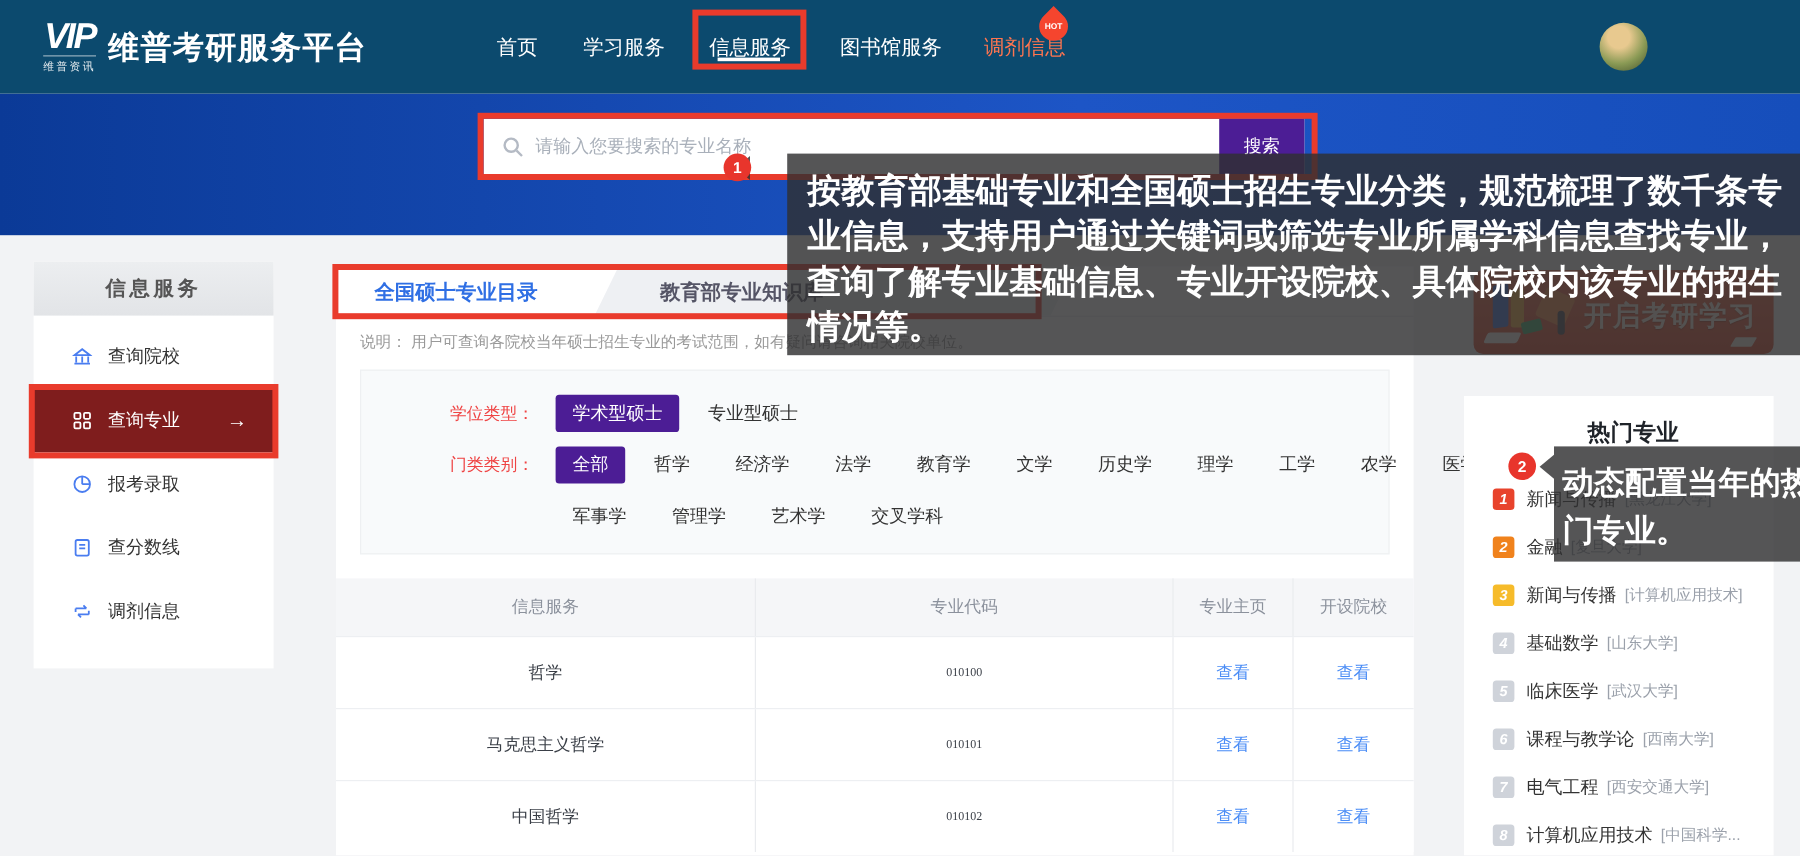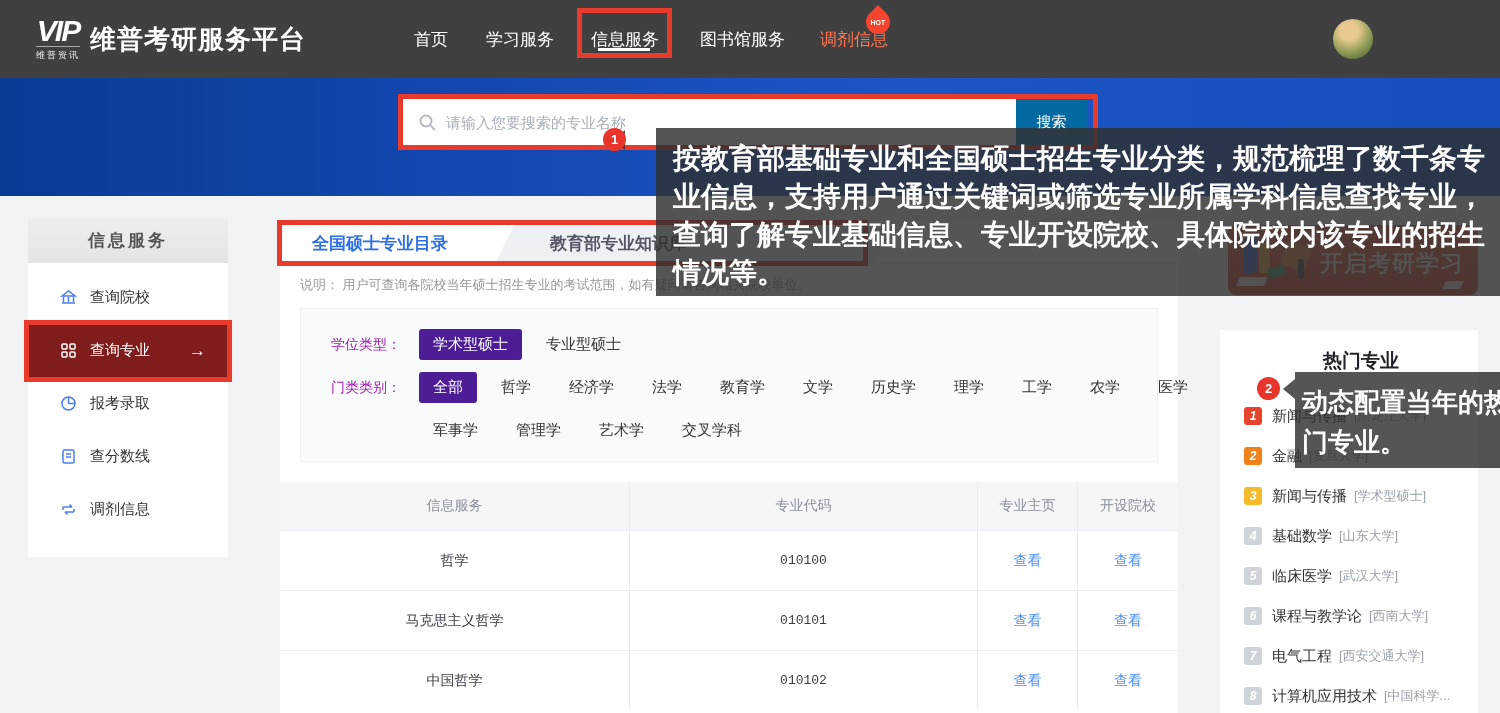--- a/index.html
+++ b/index.html
@@ -2,21 +2,21 @@
 <html><head>
 <meta charset="utf-8">
 <style>
   * { margin:0; padding:0; box-sizing:border-box; }
   html,body { width:1500px; height:713px; }
   body {
     position:relative; overflow:hidden; background:#f2f3f5;
     font-family:"Liberation Sans", sans-serif;
   }
   
-  .navbar { position:absolute; left:0; top:0; width:1500px; height:78px; background:#404040; z-index:2; }
+  .navbar { position:absolute; left:0; top:0; width:1500px; height:78px; background:#0c4a6e; z-index:2; }
   .logo { position:absolute; left:36px; top:11px; width:270px; height:56px; display:flex; align-items:center; gap:10px; color:#fff; }
   .logo-mark { width:64px; text-align:center; }
   .logo-vip { font-size:30px; font-weight:bold; font-style:italic; letter-spacing:-2px; line-height:30px; }
   .logo-sub { font-size:9px; letter-spacing:2px; opacity:.9; border-top:1px solid rgba(255,255,255,.6); padding-top:2px; }
   .logo-title { font-size:26px; font-weight:bold; letter-spacing:1px; white-space:nowrap; }
   .nav-item { position:absolute; top:0; height:78px; display:flex; align-items:center; color:#fff; font-size:17px; cursor:pointer; }
   .nav-home { left:414px; } .nav-study { left:486px; } .nav-info { left:591px; } .nav-lib { left:700px; }
   .nav-tiaoji { left:820px; color:#ff7550; }
   .nav-underline { position:absolute; left:598px; top:48px; width:52px; height:3px; background:#fff; z-index:5; }
   .hot-flame { position:absolute; left:866px; top:10px; width:24px; height:24px; background:#f5452e;
@@ -25,21 +25,21 @@
   .avatar { position:absolute; left:1333px; top:19px; width:40px; height:40px; border-radius:50%;
     background:radial-gradient(circle at 40% 30%, #e8c98f 0 25%, #8a9a55 60%, #43502c 100%); }
   .user-name { position:absolute; left:1382px; top:0; height:78px; display:flex; align-items:center; color:#fff; font-size:15px; }
   
   .hero { position:absolute; left:0; top:78px; width:1500px; height:118px;
     background:linear-gradient(90deg,#0b3a97 0%,#1d55c6 60%,#164ebb 100%); }
   .search-bar { position:absolute; left:403px; top:99px; width:684px; height:46px; background:#fff; display:flex; align-items:center; z-index:3; }
   .search-icon { margin:0 10px 0 16px; flex:0 0 auto; }
   .search-input { flex:1; border:none; outline:none; font-size:15px; color:#333; font-family:"Liberation Sans",sans-serif; }
   .search-input::placeholder { color:#a9b0ba; }
-  .search-btn { width:71px; height:46px; background:#0369a1; color:#fff; font-size:15px; border:none;
+  .search-btn { width:71px; height:46px; background:#4c1d95; color:#fff; font-size:15px; border:none;
     display:flex; align-items:center; justify-content:center; cursor:pointer; flex:0 0 auto; }
   
   .sidecard { position:absolute; left:28px; top:218px; width:200px; height:339px; background:#fff; z-index:2; }
   .sidecard-header { height:45px; background:linear-gradient(#eceef0,#e2e4e7); display:flex; align-items:center; justify-content:center;
     font-size:17px; font-weight:bold; color:#555; letter-spacing:3px; }
   .side-list { padding-top:8px; }
   .side-item { height:53px; display:flex; align-items:center; padding-left:32px; gap:13px; font-size:15px; color:#333; cursor:pointer; }
   .side-item .icn { color:#4a7df0; display:flex; }
   .side-item.active { background:#7f1d1d; color:#fff; }
   .side-item.active .icn { color:#fff; }
@@ -47,30 +47,30 @@
   
   .maincard { position:absolute; left:280px; top:222px; width:898px; height:491px; background:#fff; z-index:2; }
   .tabstrip { position:relative; height:42px; border-bottom:1px solid #e8eaed; overflow:hidden; }
   .tab-active { position:absolute; left:0; top:0; width:200px; height:42px; display:flex; align-items:center; justify-content:center;
     color:#2f6fe4; font-weight:bold; font-size:17px; background:#fff; cursor:pointer; }
   .tab2-bg { position:absolute; left:215px; top:0; width:380px; height:42px; background:#eef0f3; transform:skewX(-26deg); transform-origin:bottom left; }
   .tab2-label { position:absolute; left:270px; top:0; height:42px; display:flex; align-items:center; color:#556; font-weight:bold; font-size:17px; cursor:pointer; }
   .note { position:absolute; left:20px; top:54px; font-size:13px; color:#999; }
   .filterpanel { position:absolute; left:20px; top:86px; width:858px; height:154px; background:#f8fafb; border:1px solid #eef0f2; padding:20px 0 0 30px; }
   .frow { display:flex; align-items:center; gap:10px; margin-bottom:12px; }
-  .flabel { width:78px; font-size:14px; color:#a21caf; flex:0 0 auto; }
+  .flabel { width:78px; font-size:14px; color:#ef4444; flex:0 0 auto;margin-left:44px; }
   .chip { padding:6px 14px; border-radius:3px; font-size:15px; color:#333; cursor:pointer; white-space:nowrap; }
   .chip.active { background:#4c1d95; color:#fff; }
   .ptable { position:absolute; left:0; top:260px; width:898px; }
   .thead, .trow { display:grid; grid-template-columns:350px 348px 100px 100px; text-align:center; align-items:center; }
   .thead { height:48px; background:#f5f6f8; color:#8b919c; font-size:14px; }
   .thead > div, .trow > div { border-right:1px solid #e9ebee; height:100%; display:flex; align-items:center; justify-content:center; }
   .thead > div:last-child, .trow > div:last-child { border-right:none; }
   .trow { height:60px; font-size:14px; color:#3a3f47; border-top:1px solid #edeff2; background:#fff; }
-  .trow .code { font-family:Liberation Mono, monospace; font-size:13px; }
+  .trow .code { font-family:Liberation Serif, serif; font-size:10px; }
   .view-link { color:#4b8df6; cursor:pointer; }
   
   .banner { position:absolute; left:1228px; top:225px; width:250px; height:70px; border-radius:8px;
     background:linear-gradient(180deg,#ea6a4a,#d7492e); overflow:hidden; z-index:1; cursor:pointer; }
   .banner-text { position:absolute; right:14px; top:23px; font-size:23px; font-weight:bold; color:#f0e7da; letter-spacing:1px; text-shadow:0 1px 1px rgba(0,0,0,.25); }
   .bk { position:absolute; }
   .bk1 { left:16px; top:12px; width:13px; height:36px; background:#3e6ed8; transform:skewY(-8deg); border-radius:2px; }
   .bk2 { left:31px; top:16px; width:11px; height:32px; background:#f2a93c; border-radius:2px; }
   .bk3 { left:55px; top:18px; width:26px; height:26px; background:#f08a4b; transform:rotate(24deg); border-radius:3px; }
   .bk4 { left:40px; top:42px; width:17px; height:10px; background:#3fae6b; transform:rotate(-14deg); border-radius:2px; }
@@ -288,21 +288,21 @@
       <span class="hot-school">[黑龙江大学]</span>
     </div>
     <div class="hot-item">
       <span class="rank r2">2</span>
       <span class="hot-name">金融</span>
       <span class="hot-school">[复旦大学]</span>
     </div>
     <div class="hot-item">
       <span class="rank r3">3</span>
       <span class="hot-name">新闻与传播</span>
-      <span class="hot-school">[学术型硕士]</span>
+      <span class="hot-school">[计算机应用技术]</span>
     </div>
     <div class="hot-item">
       <span class="rank">4</span>
       <span class="hot-name">基础数学</span>
       <span class="hot-school">[山东大学]</span>
     </div>
     <div class="hot-item">
       <span class="rank">5</span>
       <span class="hot-name">临床医学</span>
       <span class="hot-school">[武汉大学]</span>

